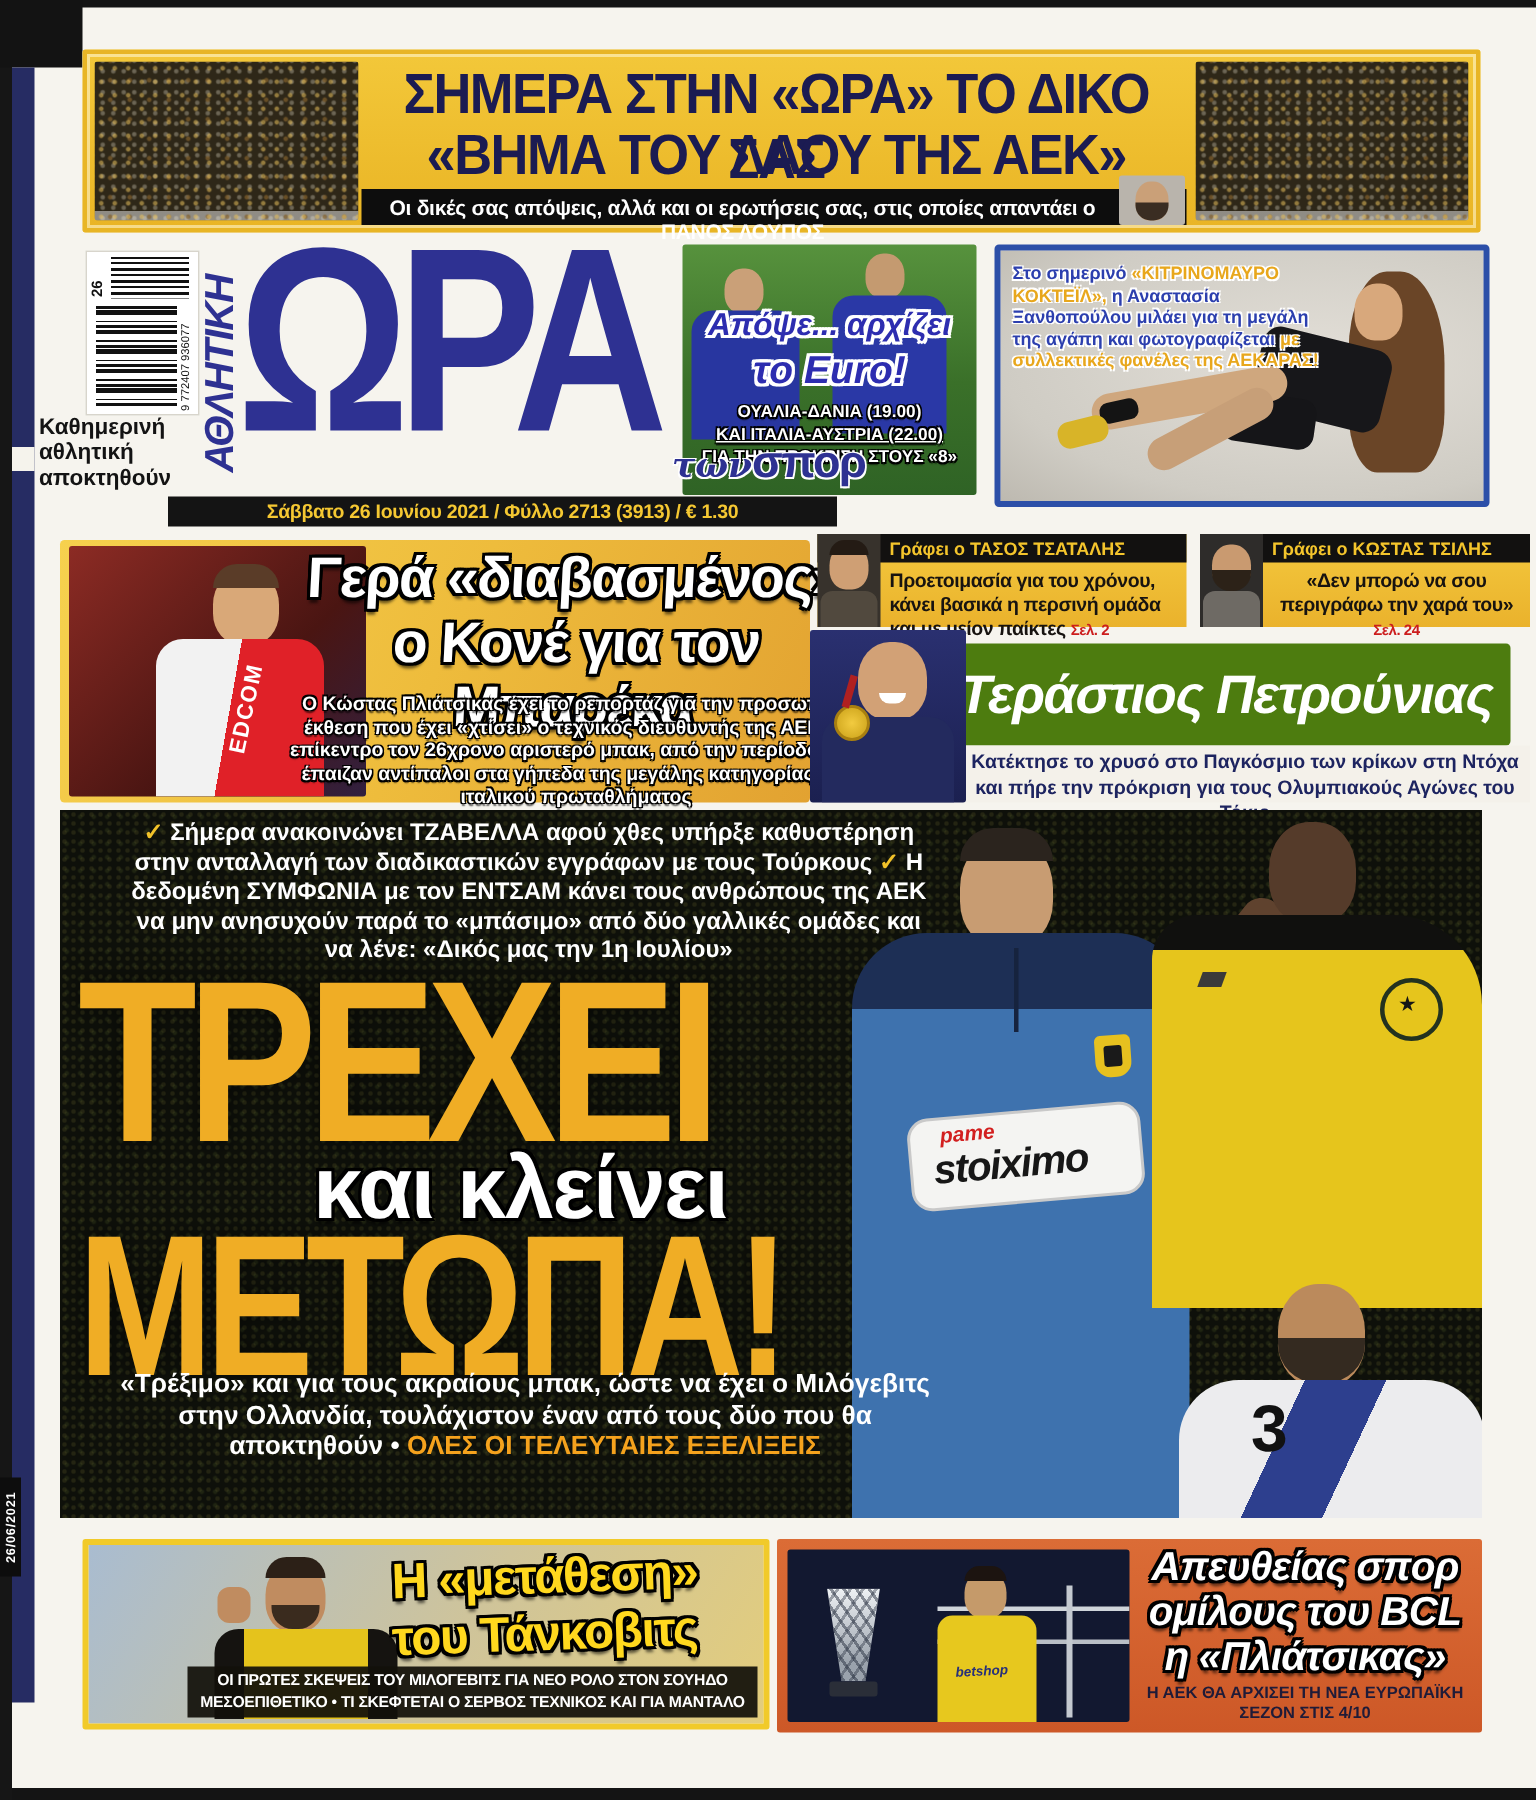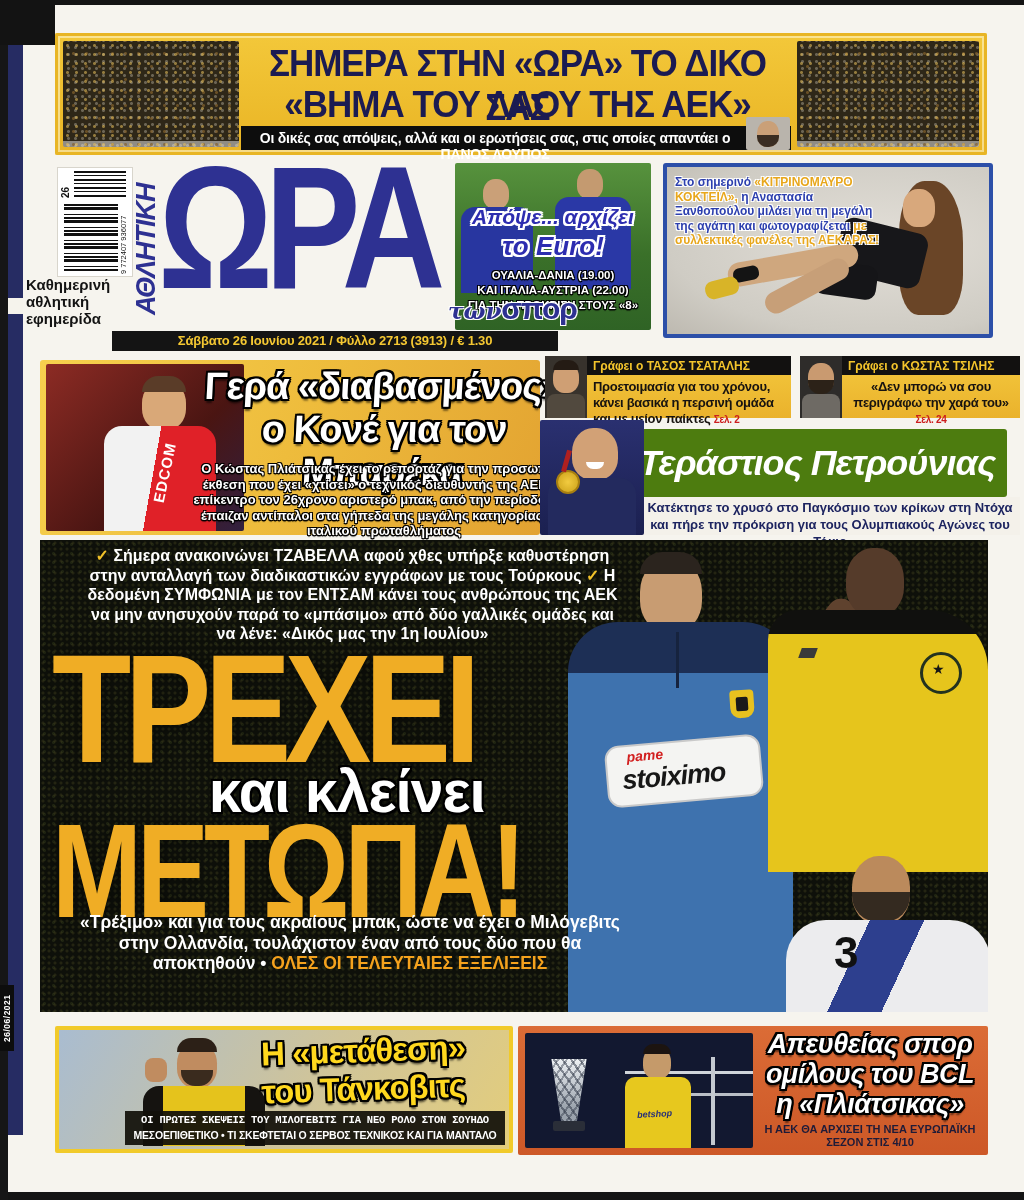--- a/index.html
+++ b/index.html
@@ -60,21 +60,21 @@
 
 <div class="abs" style="left:57px;top:167px;width:74px;height:108px;background:#fff;border:1px solid #d8d5cc;">
   <span class="vtext b abs" style="left:2px;top:2px;height:28px;font-size:10px;color:#111;">26</span>
   <div class="abs" style="left:16px;top:3px;width:52px;height:28px;background:repeating-linear-gradient(180deg,#111 0 2px,#fff 2px 4px,#111 4px 5px,#fff 5px 8px);"></div>
   <div class="abs" style="left:6px;top:36px;width:54px;height:68px;background:repeating-linear-gradient(180deg,#111 0 2px,#fff 2px 3px,#111 3px 6px,#fff 6px 10px,#111 10px 11px,#fff 11px 13px);"></div>
   <span class="vtext abs" style="left:61px;top:34px;height:72px;font-size:7.5px;color:#111;">9 772407 936077</span>
 </div>
 <div class="abs b" style="left:26px;top:276px;width:112px;font-size:15px;color:#131313;line-height:17px;">
   <div>Καθημερινή</div>
   <div>αθλητική</div>
-  <div>εφημερίδα</div>
+  <div>αποκτηθούν</div>
 </div>
 <div class="abs" style="left:128px;top:163px;width:36px;height:172px;text-align:center;">
   <span class="vtext b it" style="height:172px;font-size:27px;font-weight:900;color:#2e3192;letter-spacing:-1px;">ΑΘΛΗΤΙΚΗ</span>
 </div>
 <div class="abs" style="left:158px;top:140px;width:320px;height:190px;overflow:visible;">
   <span style="display:inline-block;font-size:175px;font-weight:900;color:#2e3192;letter-spacing:-10px;line-height:1;transform:scale(.82,1.0);transform-origin:0 0;">ΩΡΑ</span>
 </div>
 <div class="abs" style="left:448px;top:292px;width:110px;z-index:3;">
   <span class="it ow1" style="font-family:'DejaVu Serif',serif;font-size:23px;font-weight:bold;color:#2e3192;">των</span><span class="b ow1" style="font-size:30px;font-weight:900;color:#2e3192;letter-spacing:-1px;">σπορ</span>
 </div>
@@ -83,21 +83,21 @@
 </div>
 
 <div class="abs" style="left:455px;top:163px;width:196px;height:167px;background:linear-gradient(180deg,#57923d 0%,#3a7029 55%,#2f6325 100%);overflow:hidden;border-radius:2px;">
   <div class="abs headface" style="left:28px;top:16px;width:26px;height:30px;background:#caa078;"></div>
   <div class="abs" style="left:6px;top:44px;width:72px;height:86px;background:#2836a0;border-radius:14px 14px 0 0;"></div>
   <div class="abs headface" style="left:122px;top:6px;width:26px;height:30px;background:#c49a70;"></div>
   <div class="abs" style="left:100px;top:34px;width:76px;height:92px;background:#2a38a6;border-radius:14px 14px 0 0;"></div>
   <div class="abs ctr b it ow2" style="left:0;top:42px;width:196px;font-size:21px;font-weight:900;color:#2d2db0;z-index:2;">Απόψε... αρχίζει</div>
   <div class="abs ctr b it ow2" style="left:0;top:68px;width:196px;font-size:26px;font-weight:900;color:#2d2db0;z-index:2;">το Euro!</div>
   <div class="abs ctr b ob1" style="left:0;top:106px;width:196px;font-size:11.5px;color:#fff;z-index:2;">ΟΥΑΛΙΑ-ΔΑΝΙΑ (19.00)</div>
-  <div class="abs ctr b ob1" style="left:0;top:121px;width:196px;font-size:11.5px;color:#fff;z-index:2;">ΚΑΙ ΙΤΑΛΙΑ-ΑΥΣΤΡΙΑ (22.00)</div>
+  <div class="abs ctr b ob1" style="left:0;top:121px;width:196px;font-size:11.5px;color:#fff;z-index:2;text-decoration:underline;">ΚΑΙ ΙΤΑΛΙΑ-ΑΥΣΤΡΙΑ (22.00)</div>
   <div class="abs ctr b ob1" style="left:0;top:136px;width:196px;font-size:11.5px;color:#fff;z-index:2;">ΓΙΑ ΤΗΝ ΠΡΟΚΡΙΣΗ ΣΤΟΥΣ «8»</div>
 </div>
 
 <div class="abs" style="left:663px;top:163px;width:322px;height:167px;border:4px solid #2c4fa8;background:radial-gradient(ellipse at 65% 45%,#e3dfd8 0%,#cfccc4 70%,#bdb9b0 100%);overflow:hidden;border-radius:3px;">
   <div class="abs" style="left:232px;top:14px;width:64px;height:134px;background:#6a4527;border-radius:40% 46% 30% 30%;"></div>
   <div class="abs headface" style="left:236px;top:22px;width:32px;height:38px;background:#d8a87c;"></div>
   <div class="abs" style="left:170px;top:58px;width:88px;height:56px;background:#17171a;border-radius:12px;transform:rotate(14deg);"></div>
   <div class="abs" style="left:148px;top:96px;width:62px;height:34px;background:#151518;border-radius:10px;transform:rotate(8deg);"></div>
   <div class="abs" style="left:60px;top:86px;width:132px;height:24px;background:#cfa77e;border-radius:12px;transform:rotate(-10deg);"></div>
   <div class="abs" style="left:94px;top:108px;width:92px;height:22px;background:#c79f78;border-radius:12px;transform:rotate(-28deg);"></div>
@@ -216,21 +216,21 @@
 
 <div class="abs" style="left:55px;top:1026px;width:450px;height:119px;border:4px solid #f1ca2a;background:linear-gradient(120deg,#a9bcd0 0%,#cfc49a 55%,#e3cd7c 100%);overflow:hidden;border-radius:2px;">
   <div class="abs headface" style="left:118px;top:12px;width:40px;height:46px;background:#c08c60;"></div>
   <div class="abs" style="left:118px;top:8px;width:40px;height:14px;background:#2c2017;border-radius:18px 18px 0 0;"></div>
   <div class="abs" style="left:122px;top:40px;width:32px;height:16px;background:#3a2b1e;border-radius:0 0 14px 14px;"></div>
   <div class="abs" style="left:86px;top:28px;width:22px;height:24px;background:#c08c60;border-radius:8px;"></div>
   <div class="abs" style="left:84px;top:56px;width:122px;height:60px;background:linear-gradient(90deg,#151310 0 16%,#e5c31c 16% 84%,#151310 84%);border-radius:16px 16px 0 0;"></div>
   <div class="abs ctr b ob2" style="left:168px;top:2px;width:272px;font-size:33px;font-weight:900;color:#ffd81e;letter-spacing:-1px;transform:rotate(-2deg);z-index:2;">Η «μετάθεση»</div>
   <div class="abs ctr b ob2" style="left:168px;top:40px;width:272px;font-size:33px;font-weight:900;color:#ffd81e;letter-spacing:-1px;transform:rotate(-2deg);z-index:2;">του Τάνκοβιτς</div>
   <div class="abs" style="left:66px;right:4px;bottom:4px;height:34px;background:rgba(18,16,10,.93);z-index:3;overflow:hidden;">
-    <div class="ctr b" style="font-size:10.5px;font-weight:800;color:#fff;line-height:16px;white-space:nowrap;letter-spacing:-.2px;padding-top:1px;font-family:Liberation Mono, monospace;">ΟΙ ΠΡΩΤΕΣ ΣΚΕΨΕΙΣ ΤΟΥ ΜΙΛΟΓΕΒΙΤΣ ΓΙΑ ΝΕΟ ΡΟΛΟ ΣΤΟΝ ΣΟΥΗΔΟ</div>
+    <div class="ctr b" style="font-size:10.5px;font-weight:800;color:#fff;line-height:16px;white-space:nowrap;letter-spacing:-.2px;padding-top:1px;">ΟΙ ΠΡΩΤΕΣ ΣΚΕΨΕΙΣ ΤΟΥ ΜΙΛΟΓΕΒΙΤΣ ΓΙΑ ΝΕΟ ΡΟΛΟ ΣΤΟΝ ΣΟΥΗΔΟ</div>
     <div class="ctr b" style="font-size:10.5px;font-weight:800;color:#fff;line-height:15px;white-space:nowrap;letter-spacing:-.2px;">ΜΕΣΟΕΠΙΘΕΤΙΚΟ • ΤΙ ΣΚΕΦΤΕΤΑΙ Ο ΣΕΡΒΟΣ ΤΕΧΝΙΚΟΣ ΚΑΙ ΓΙΑ ΜΑΝΤΑΛΟ</div>
   </div>
 </div>
 
 <div class="abs" style="left:518px;top:1026px;width:470px;height:129px;background:linear-gradient(180deg,#db6c36,#cd5827);border-radius:2px;">
   <div class="abs" style="left:7px;top:7px;width:228px;height:115px;background:#121830;overflow:hidden;border-radius:2px;">
     <div class="abs" style="left:100px;top:38px;width:128px;height:3px;background:#cfd4da;"></div>
     <div class="abs" style="left:100px;top:60px;width:128px;height:3px;background:#b9bec6;"></div>
     <div class="abs" style="left:186px;top:24px;width:4px;height:88px;background:#c4c9d0;"></div>
     <div class="abs" style="left:22px;top:26px;width:44px;height:62px;background:linear-gradient(180deg,#eef1f4 0%,#9aa2ac 80%);clip-path:polygon(10% 0,90% 0,68% 100%,32% 100%);"></div>

